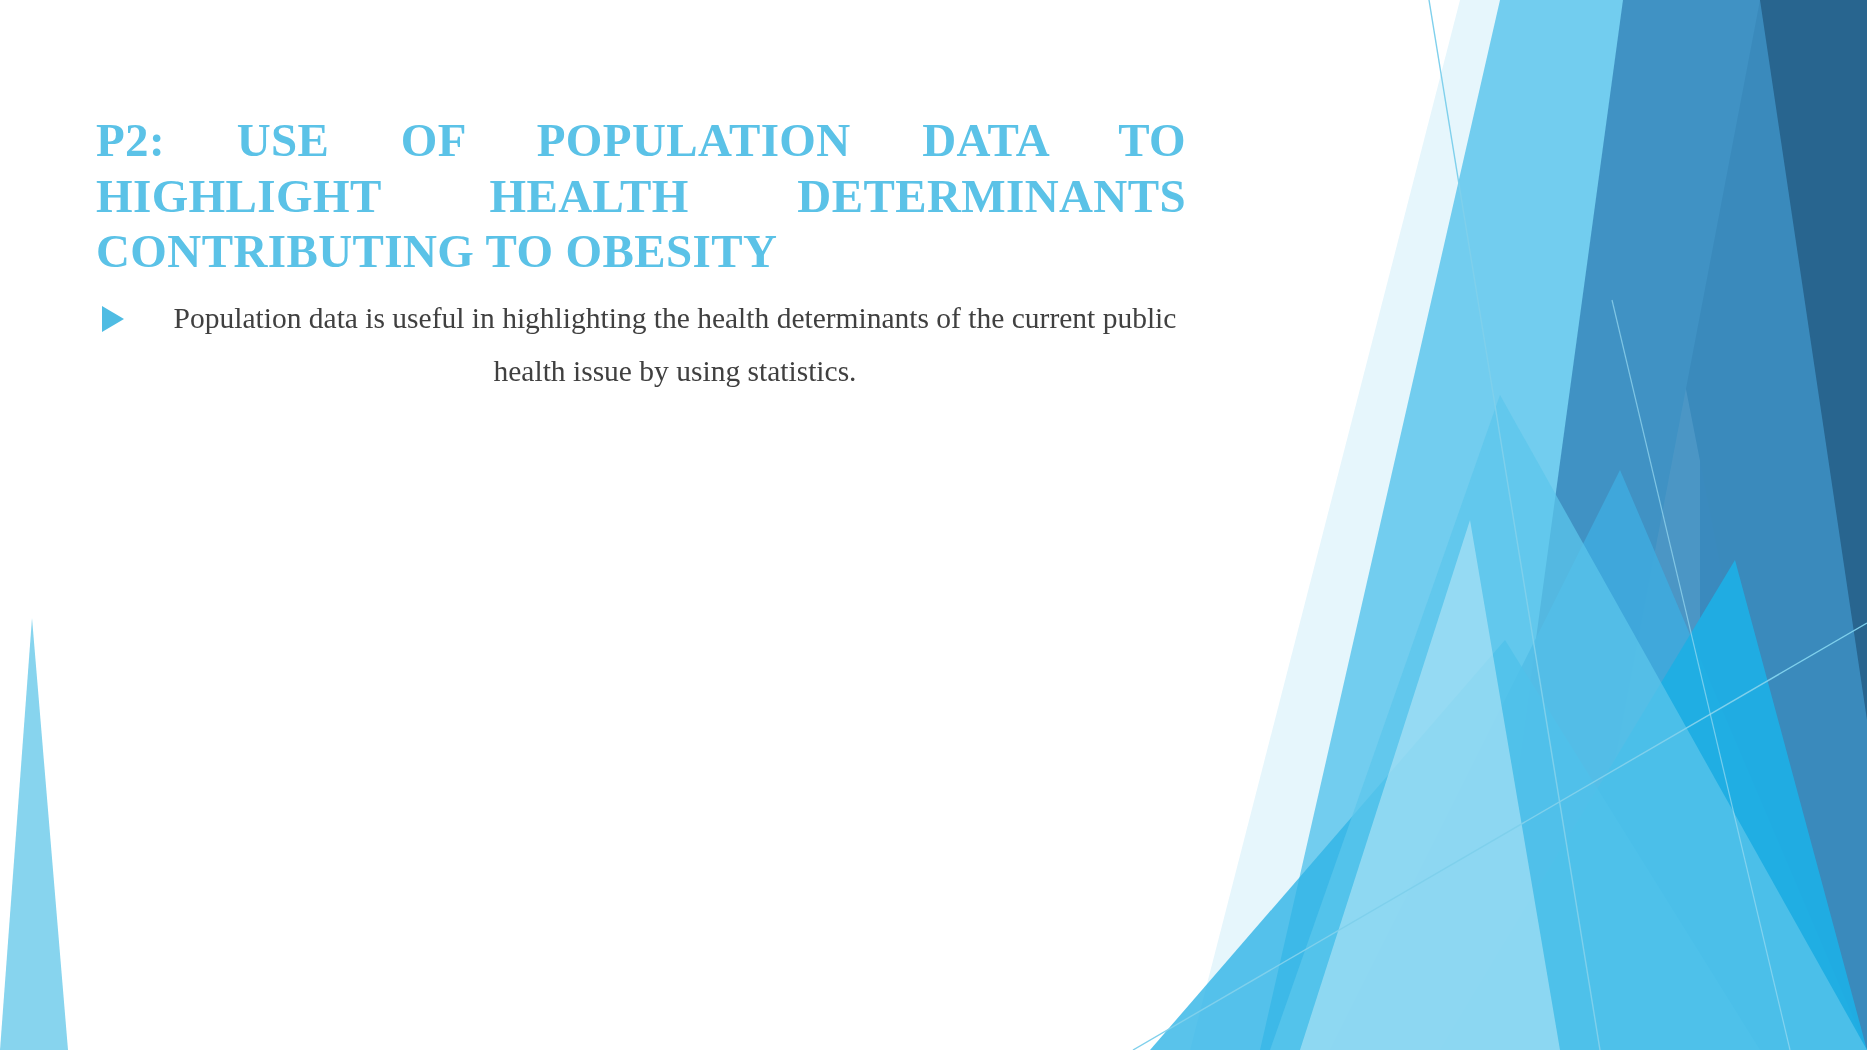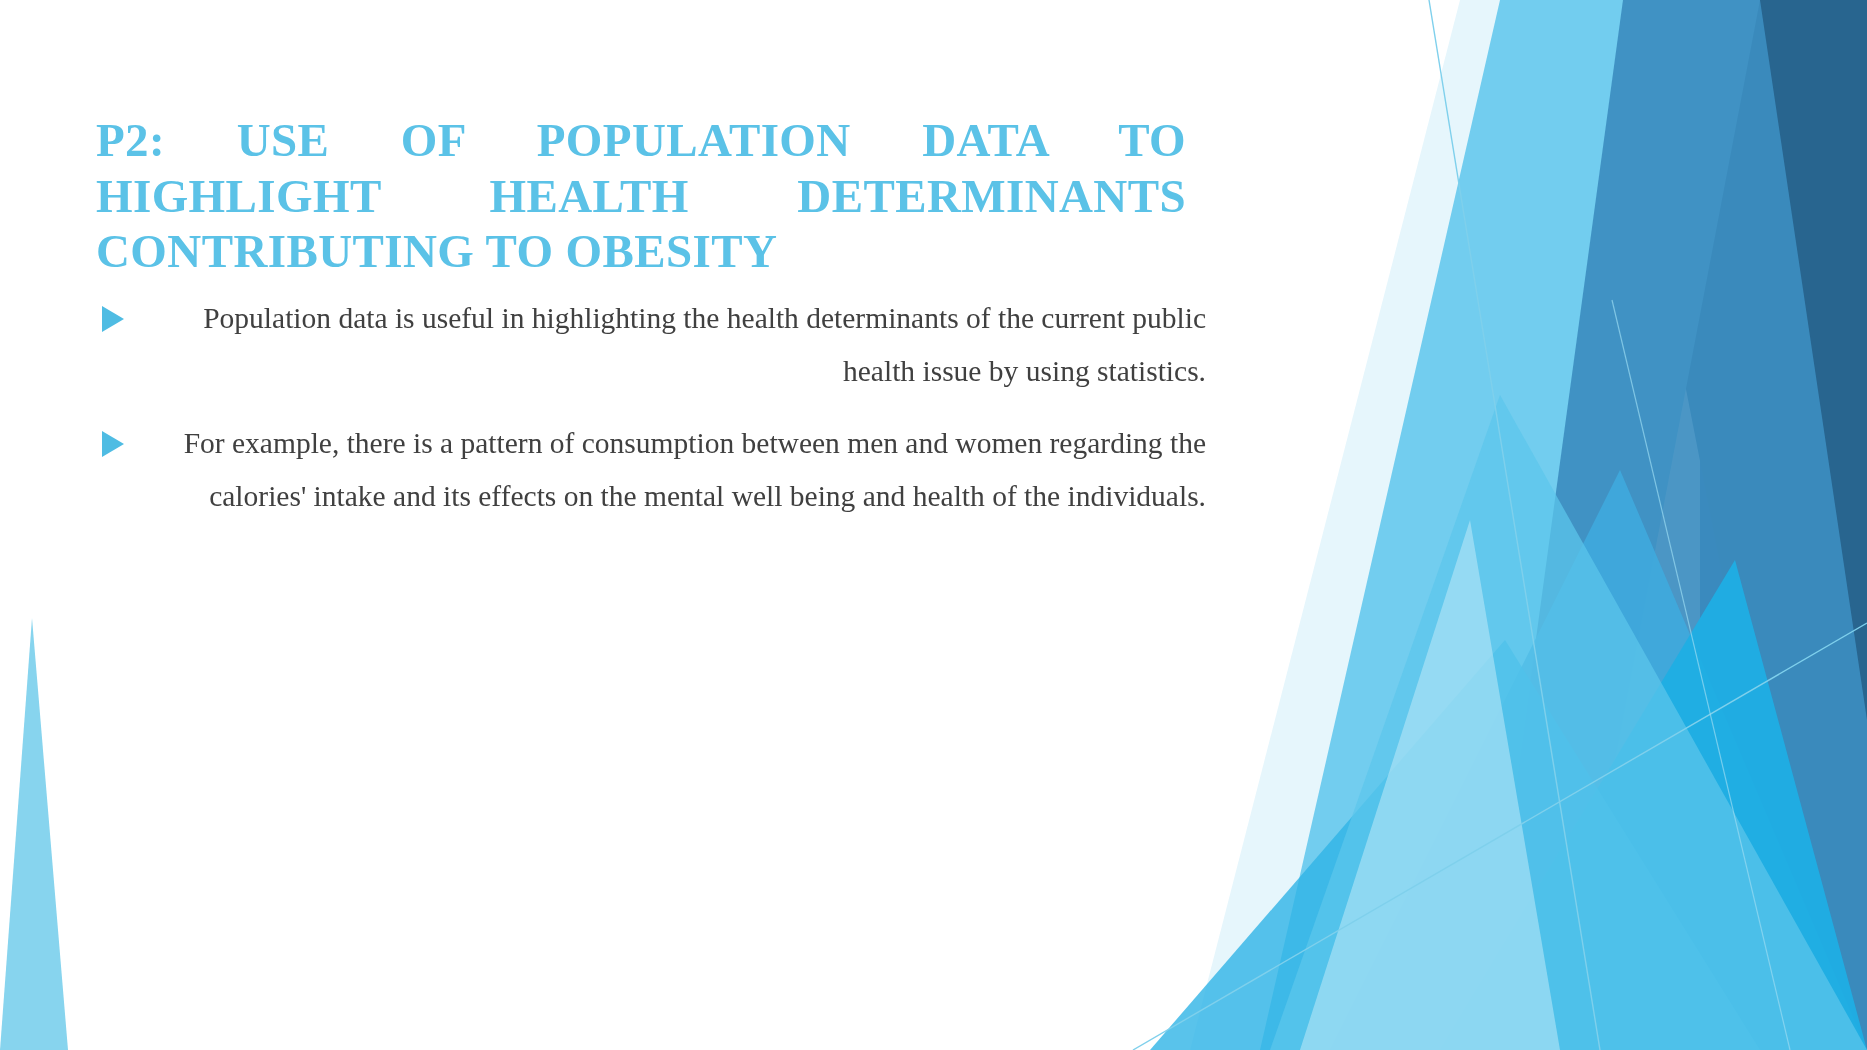--- a/index.html
+++ b/index.html
@@ -75,21 +75,21 @@
     border-top: 13px solid transparent;
     border-bottom: 13px solid transparent;
     border-left: 22px solid #4FBCE3;
   }
 
   .bullet-text {
     display: block;
     color: #404040;
     font-size: 29.5px;
     line-height: 1.78;
-    text-align: right;
+    text-align: center;
   }
 </style>
 </head>
 <body>
 
 <div id="slide">
 
   <svg id="deco-right" viewBox="0 0 1867 1050" preserveAspectRatio="none">
 
     <polygon points="1700,0 1867,0 1867,1050 1700,1050" fill="#2A6CA0"></polygon>
@@ -127,21 +127,17 @@
     <h1 id="title">P2: USE OF POPULATION DATA TO HIGHLIGHT HEALTH DETERMINANTS CONTRIBUTING TO OBESITY</h1>
 
     <div id="bullets">
 
       <div class="bullet-row">
         <span class="bullet-marker"></span>
         <span class="bullet-text">Population data is useful in highlighting the health determinants of the current public health issue by using statistics.</span>
       </div>
 
 
-      <div class="bullet-row">
-        <span class="bullet-marker"></span>
-        <span class="bullet-text">For example, there is a pattern of consumption between men and women regarding the calories' intake and its effects on the mental well being and health of the individuals.</span>
-      </div>
 
     </div>
   </div>
 
 </div>
 
 </body></html>

